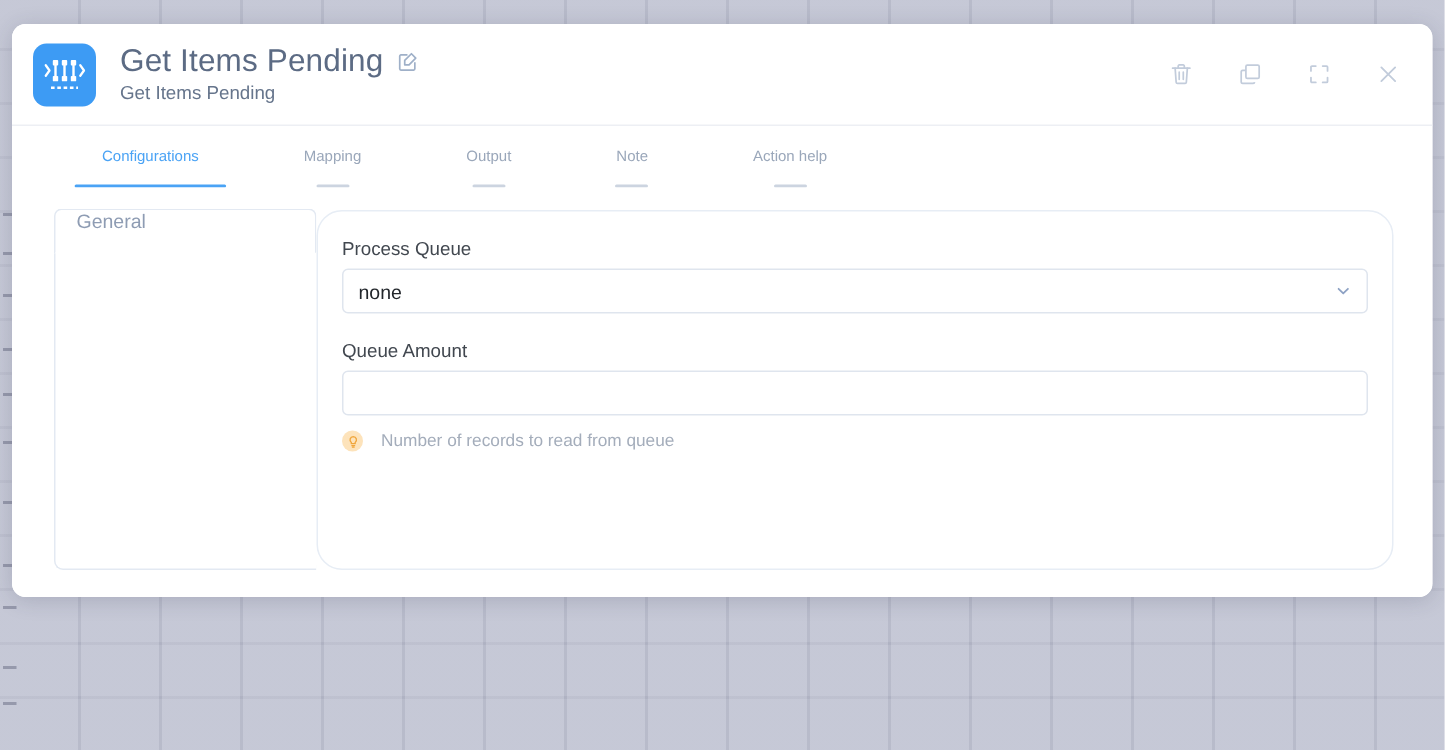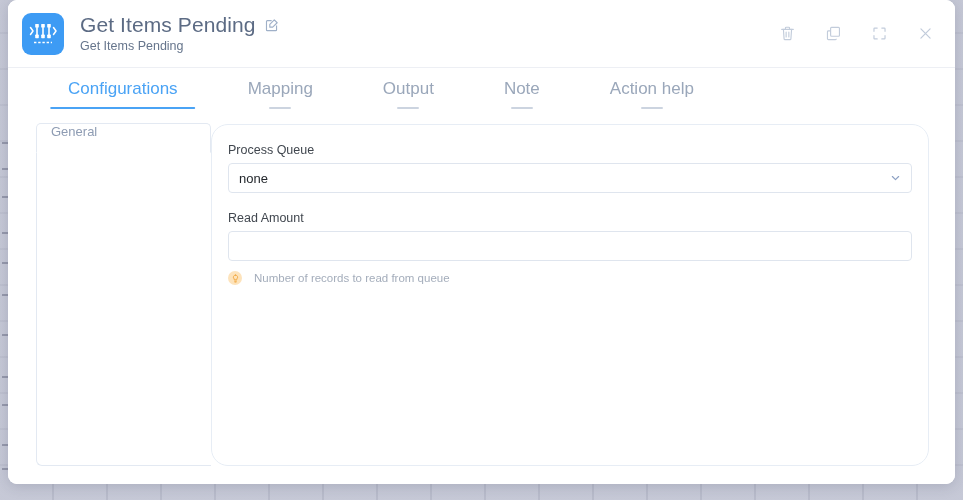--- a/index.html
+++ b/index.html
@@ -29,23 +29,23 @@
     left: 2px;
     width: 9px;
     height: 2px;
     background: rgba(90,96,120,0.45);
   }
 
   
   .modal {
     position: absolute;
     left: 8px;
-    top: 0;
+    top: 16px;
     width: 947px;
-    height: 484px;
+    height: 382px;
     background: #ffffff;
     border-radius: 9px;
     box-shadow: 0 2px 14px rgba(40,45,70,0.18);
     overflow: hidden;
     display: flex;
     flex-direction: column;
   }
 
   
   .modal-header {
@@ -124,21 +124,21 @@
     display: flex;
     align-items: stretch;
     padding-left: 42px;
     background: #fff;
   }
   .tab {
     position: relative;
     padding: 0 18px;
     display: flex;
     align-items: center;
-    font-size: 17px;
+    font-size: 10px;
     color: #9aa7ba;
     cursor: pointer;
     margin-right: 34px;
     white-space: nowrap;
     text-align: center;
   }
   .tab:last-child { margin-right: 0; }
   .tab .bar {
     position: absolute;
     bottom: 0;
@@ -402,21 +402,21 @@
           <input class="form-select" readonly="" value="none" style="">
           <span class="chev">
             <svg width="11" height="11" viewBox="0 0 12 12" fill="none" stroke="currentColor" stroke-width="1.3" stroke-linecap="round" stroke-linejoin="round">
               <path d="M2.6 4.4L6 7.8l3.4-3.4"></path>
             </svg>
           </span>
         </div>
       </div>
 
       <div class="field">
-        <label class="field-label">Read Amount</label>
+        <label class="field-label">Queue Amount</label>
         <input class="form-input" type="text" value="" style="">
         <div class="hint">
           <span class="hint-icon">
             <svg width="9" height="9" viewBox="0 0 12 12" fill="none" stroke="currentColor" stroke-width="1.2" stroke-linecap="round" stroke-linejoin="round">
               <path d="M6 1.4a2.9 2.9 0 0 0-1.7 5.2v1.1h3.4V6.6A2.9 2.9 0 0 0 6 1.4z"></path>
               <path d="M4.8 9.5h2.4M5.3 10.8h1.4"></path>
             </svg>
           </span>
           <span class="hint-text">Number of records to read from queue</span>
         </div>

